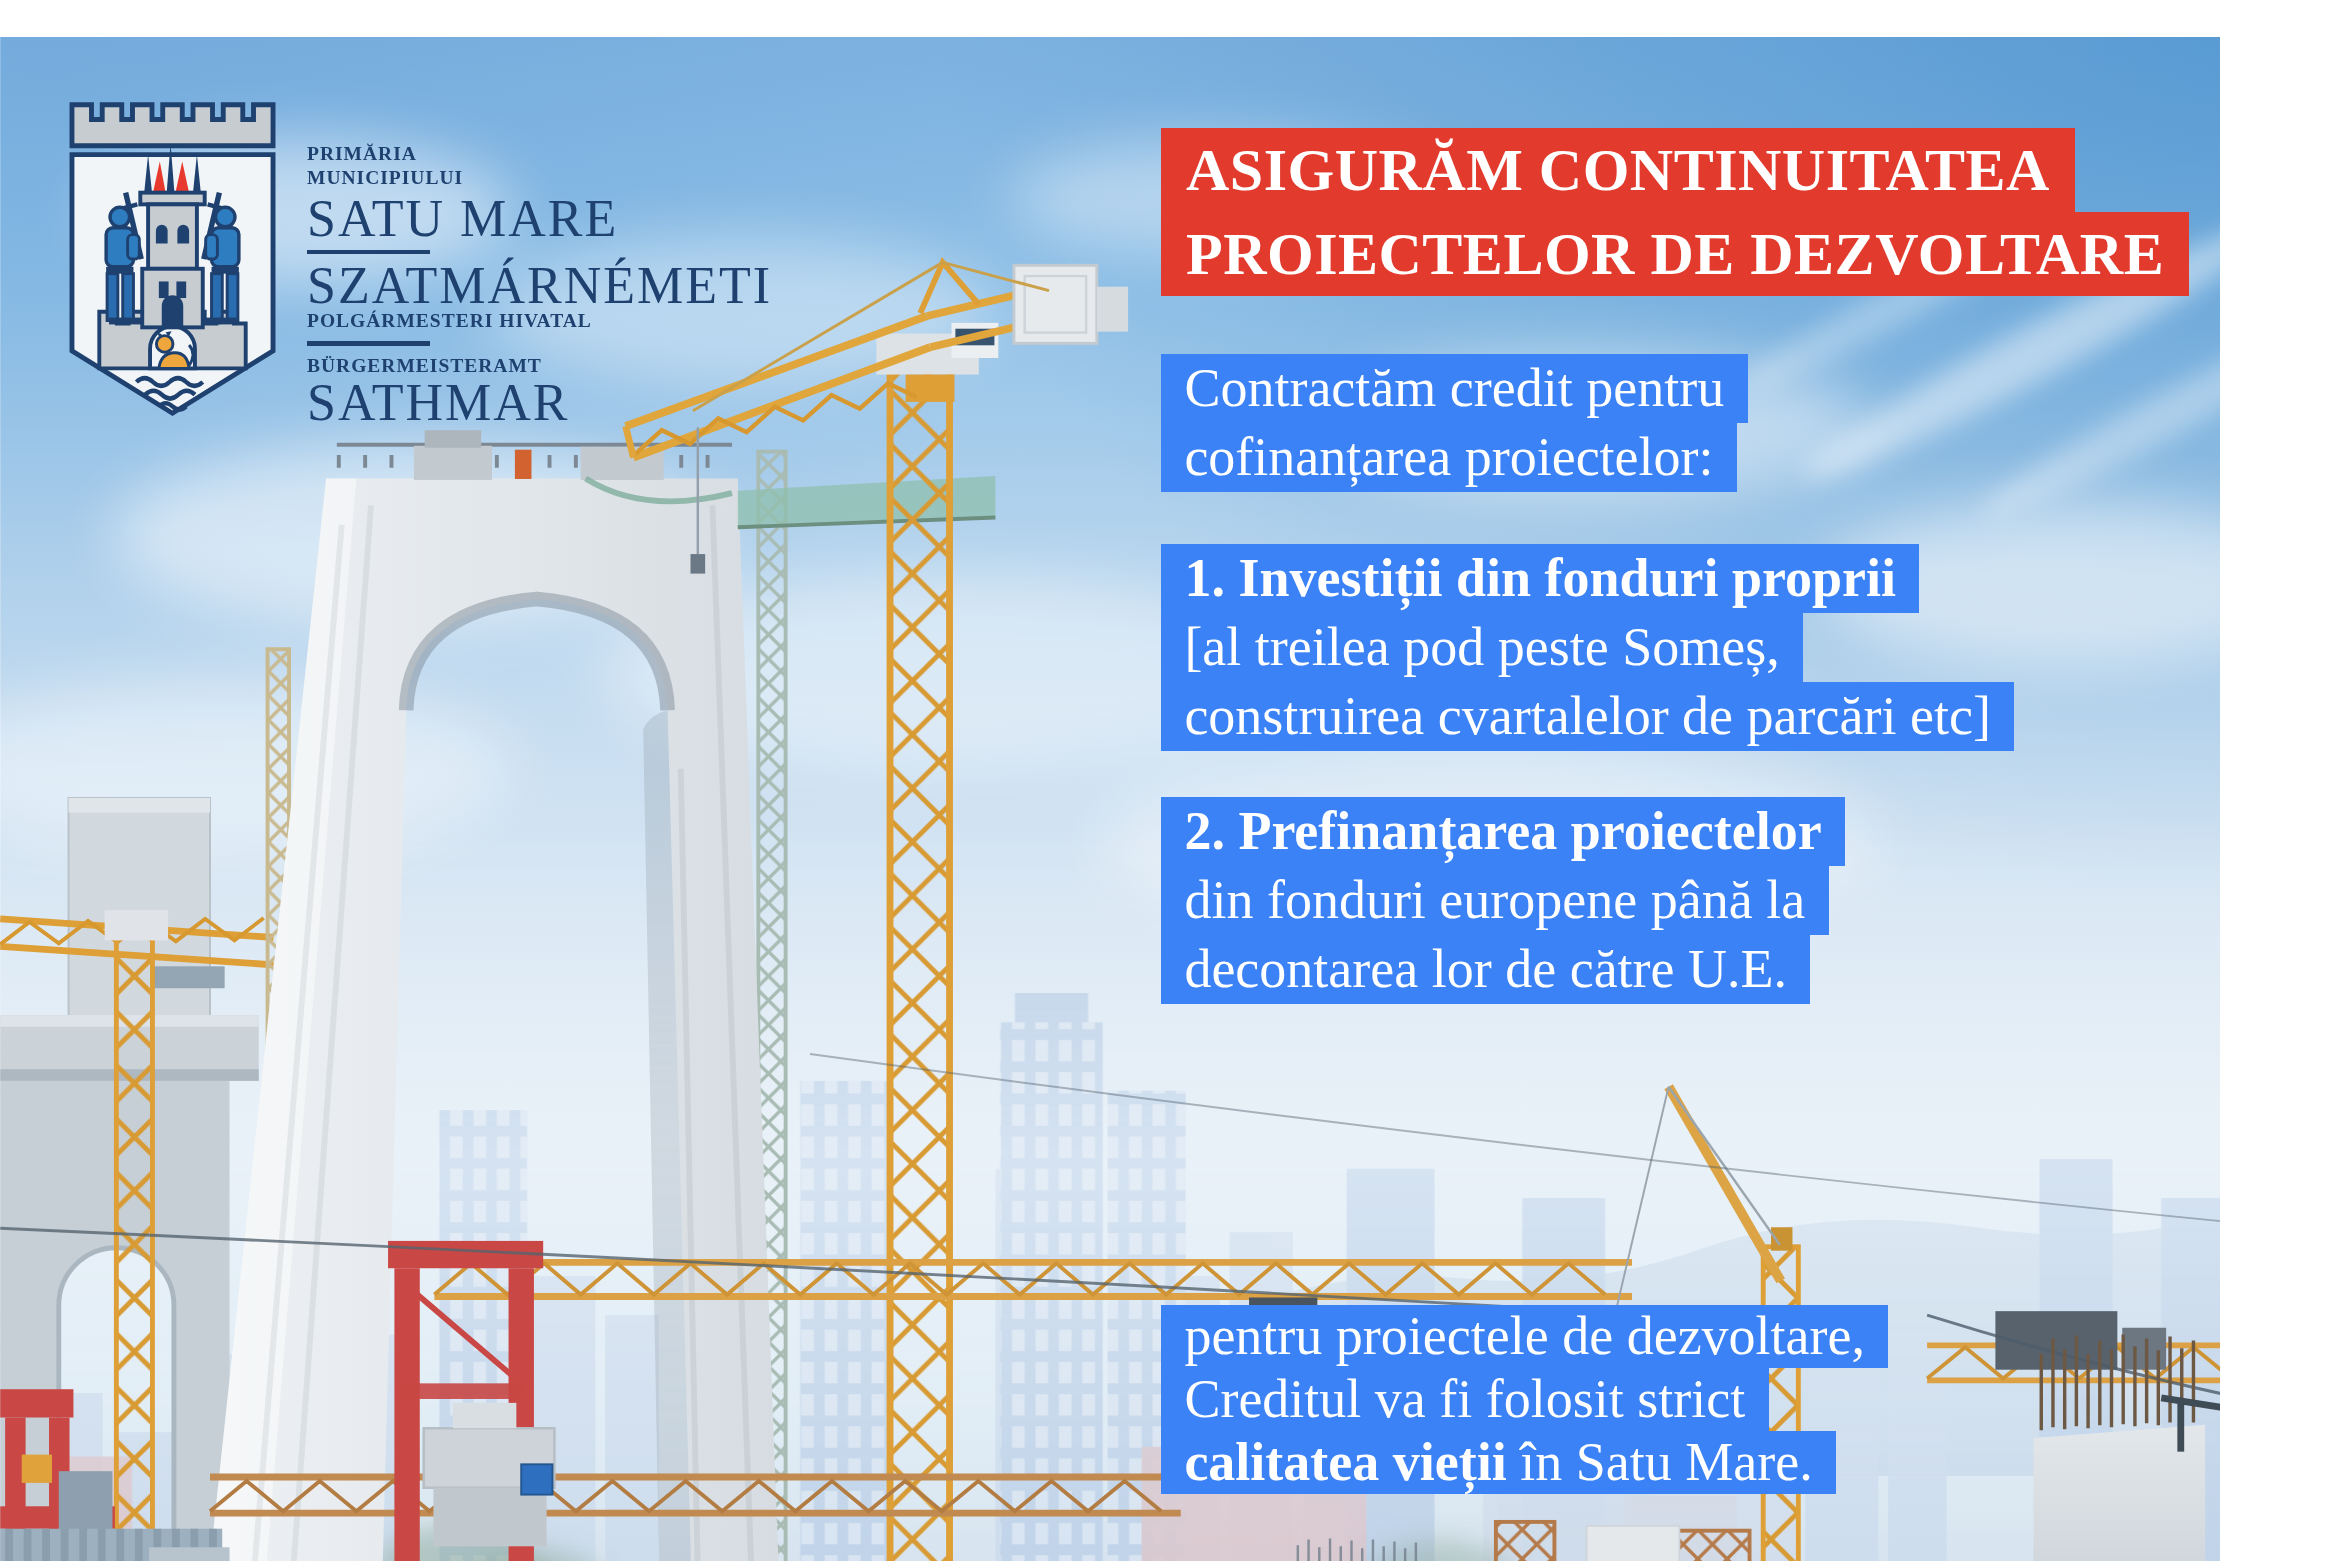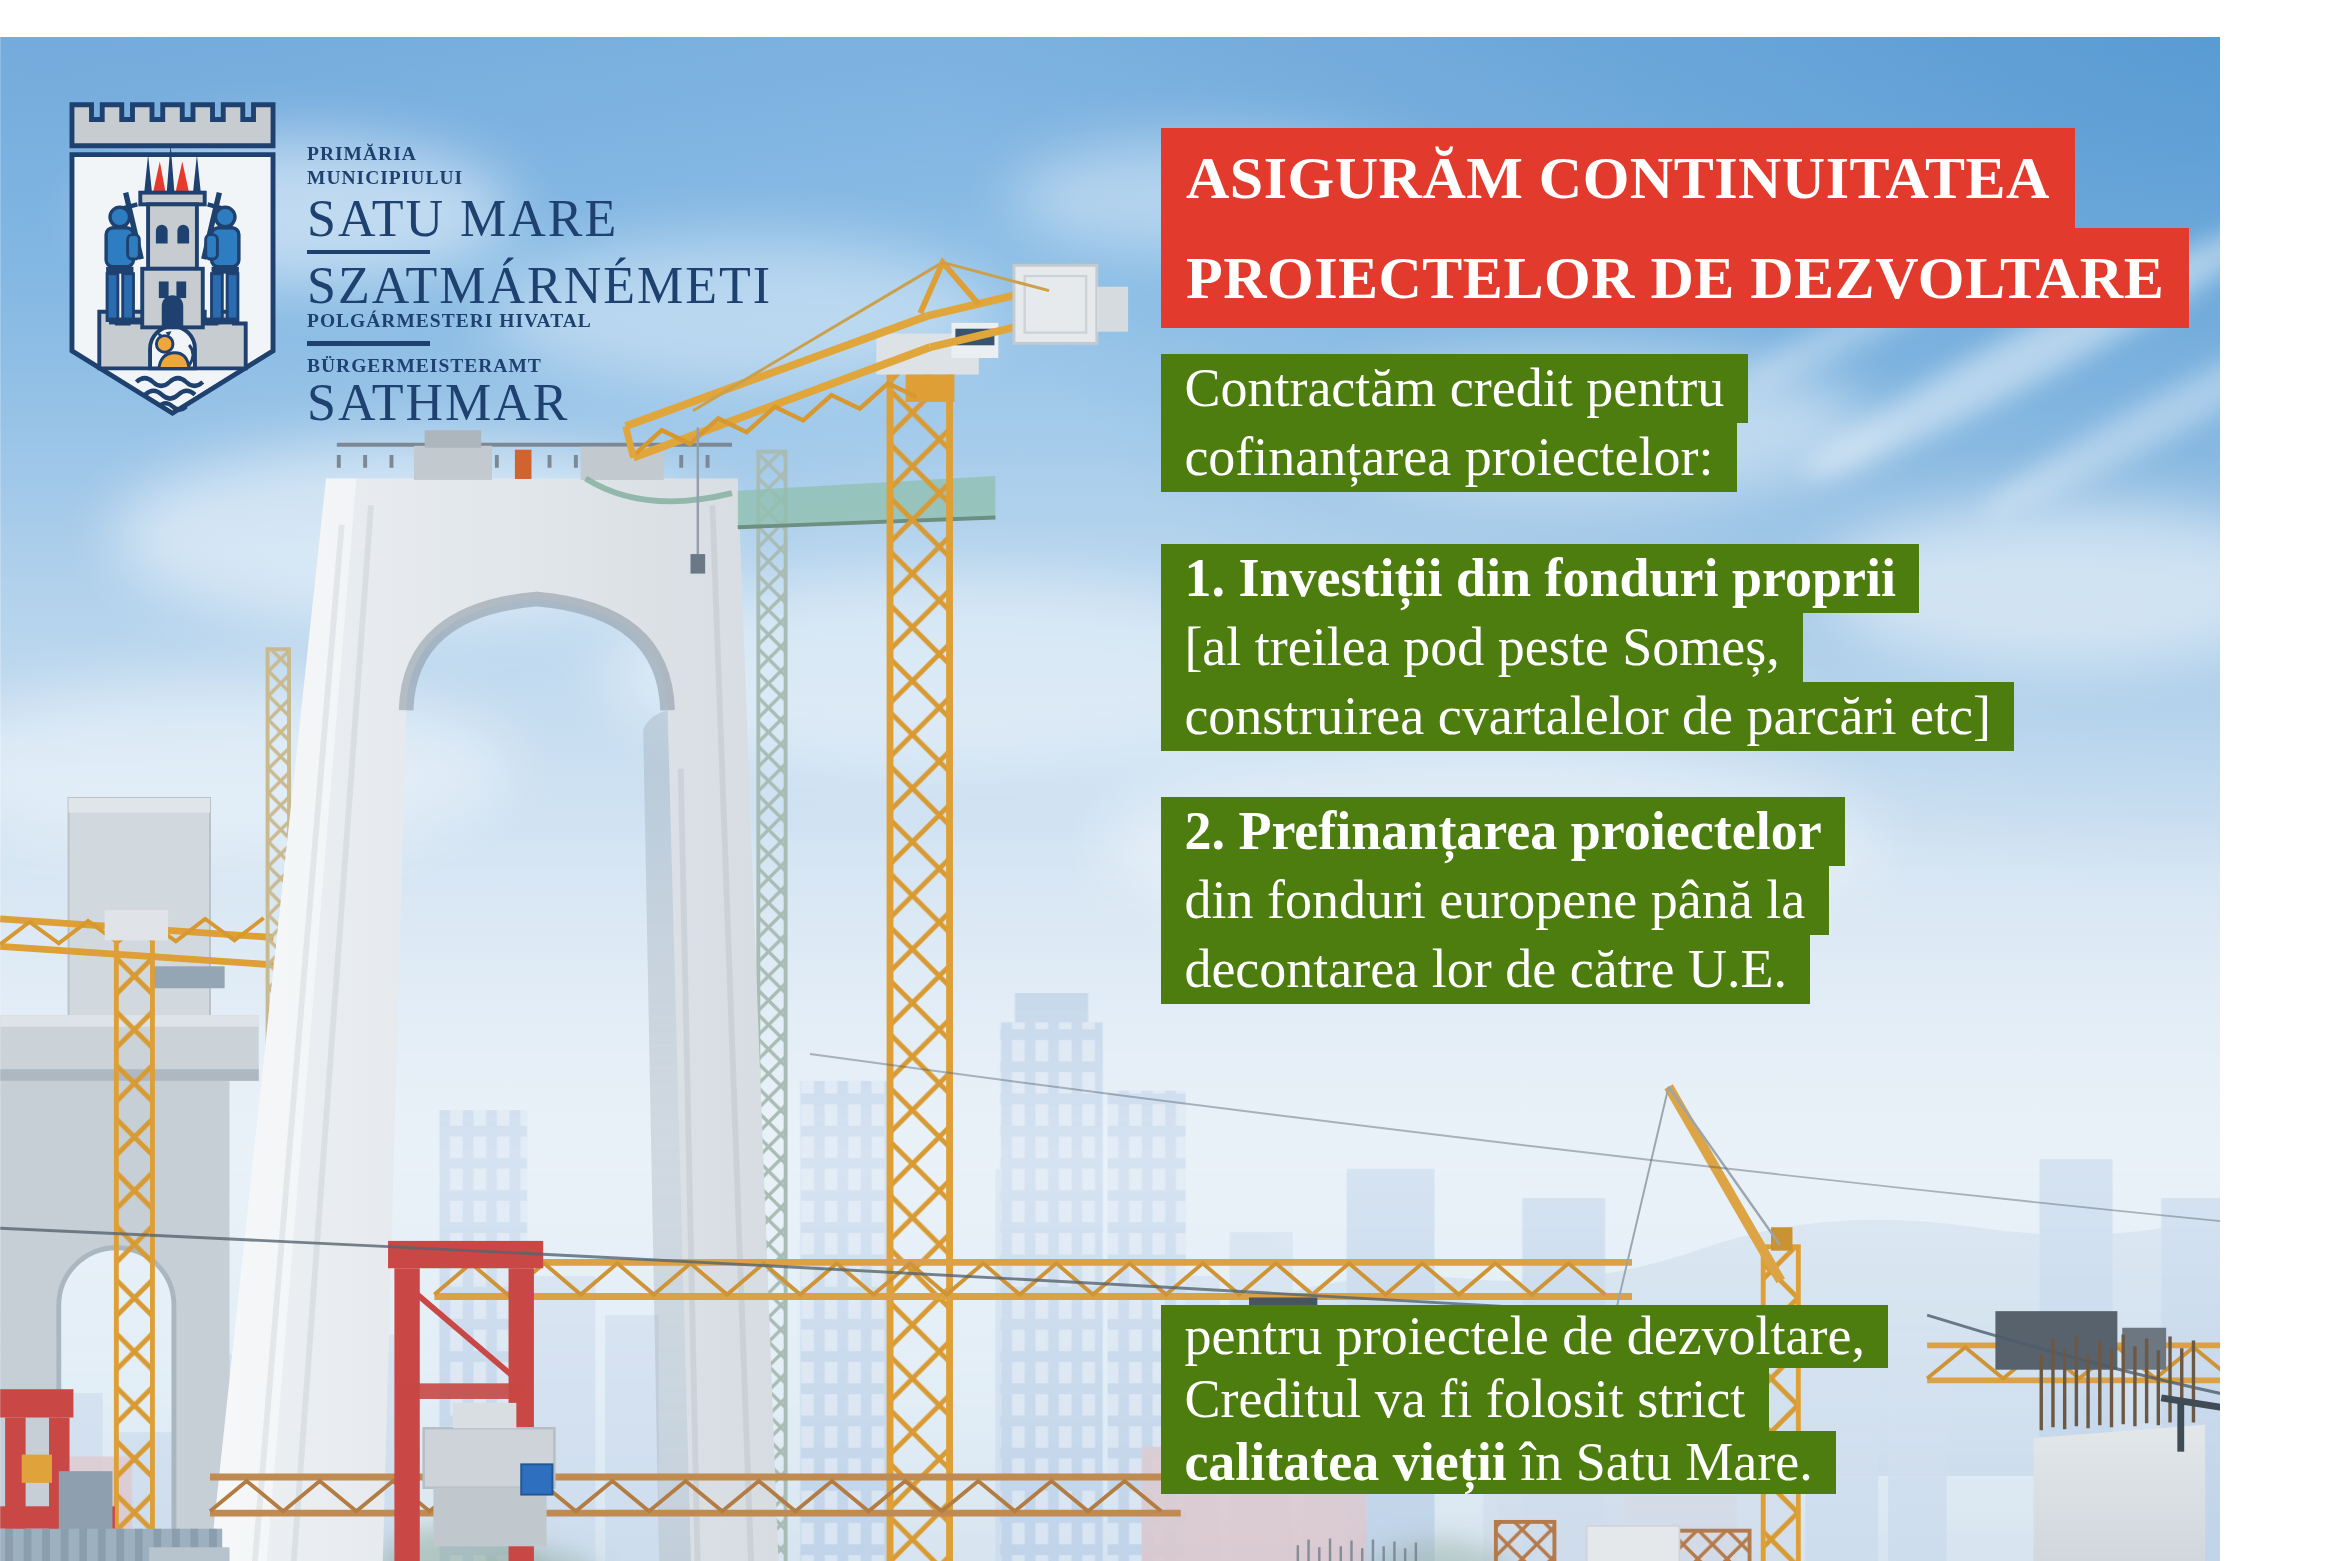--- a/index.html
+++ b/index.html
@@ -11,24 +11,24 @@
   .shield{position:absolute;left:68px;top:60px;width:209px;height:326px;}
   .org{position:absolute;left:307px;top:105px;color:#1e4170;}
   .org-small{font-size:19.5px;font-weight:700;line-height:24.4px;letter-spacing:1px;}
   .org-big{font-size:52px;font-weight:400;line-height:47px;letter-spacing:2px;}
   .org-big.mt{margin-top:3.9px;}
   .org-rule{width:123px;height:4.9px;background:#1e4170;margin:7.8px 0;} .mt2{margin-top:1px;}
 
   
   .banner{position:absolute;left:1161px;top:91px;margin:0;}
   .banner-line{display:table;background:#e23b2e;color:#fff;
-     font-size:60px;font-weight:700;line-height:80px;padding:10px 25px;
+     font-size:60px;font-weight:700;line-height:80px;padding:2px 25px;
      letter-spacing:0.5px;white-space:nowrap;}
   .para{position:absolute;left:1161px;}
-  .pline{display:table;background:#4d7c0f;color:#fff;font-size:54px;
+  .pline{display:table;background:#3b82f6;color:#fff;font-size:54px;
      font-weight:400;line-height:69px;padding:0 23.4px;white-space:nowrap;}
   .pline b{font-weight:700;}
   .para.tight .pline{line-height:63px;}
 </style>
 </head>
 <body>
 
 <div class="stage">
 
   <svg class="bg" viewBox="0 0 4800 3200">

